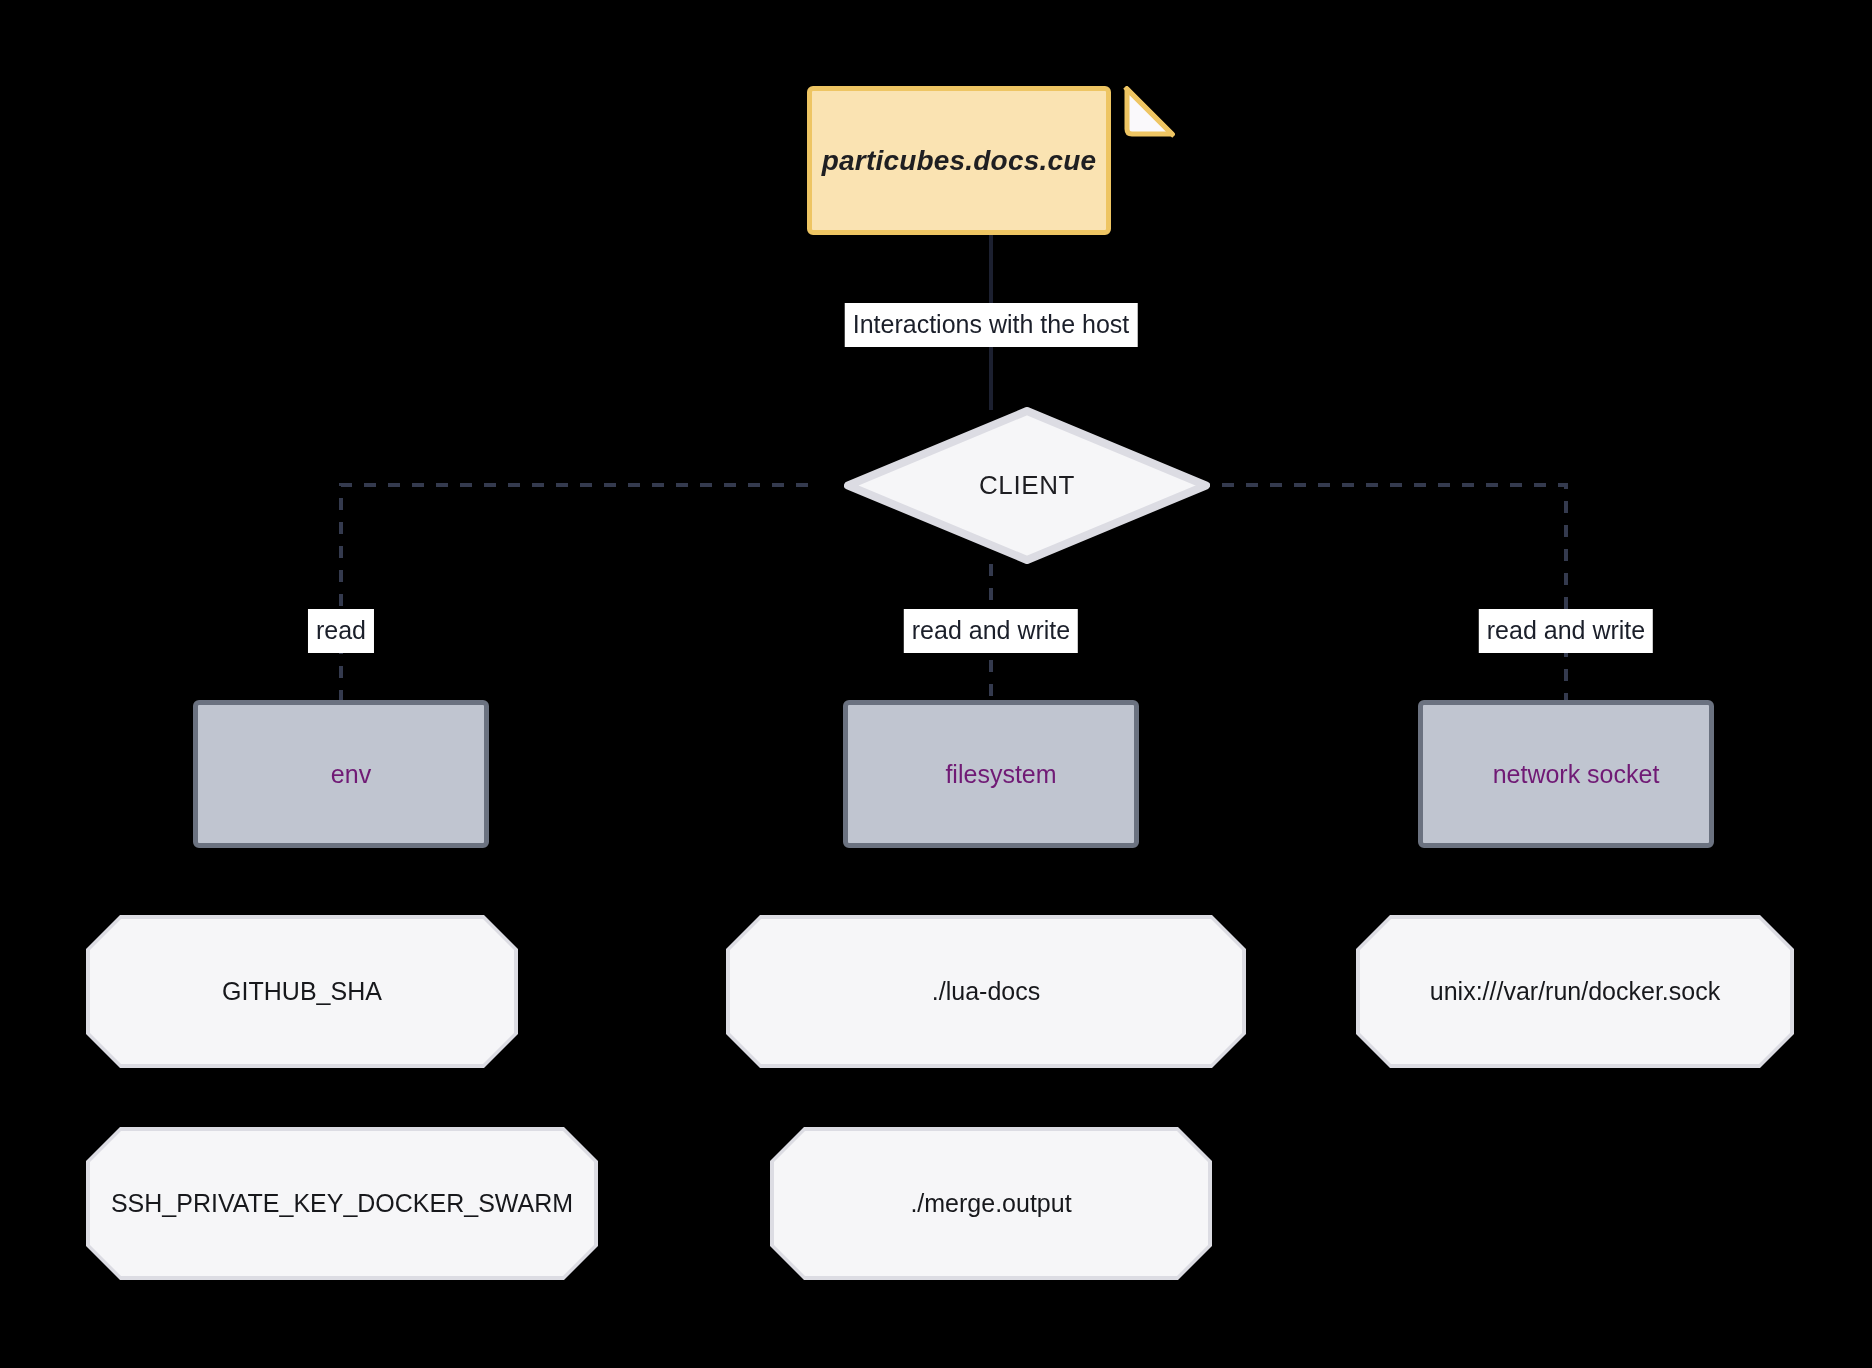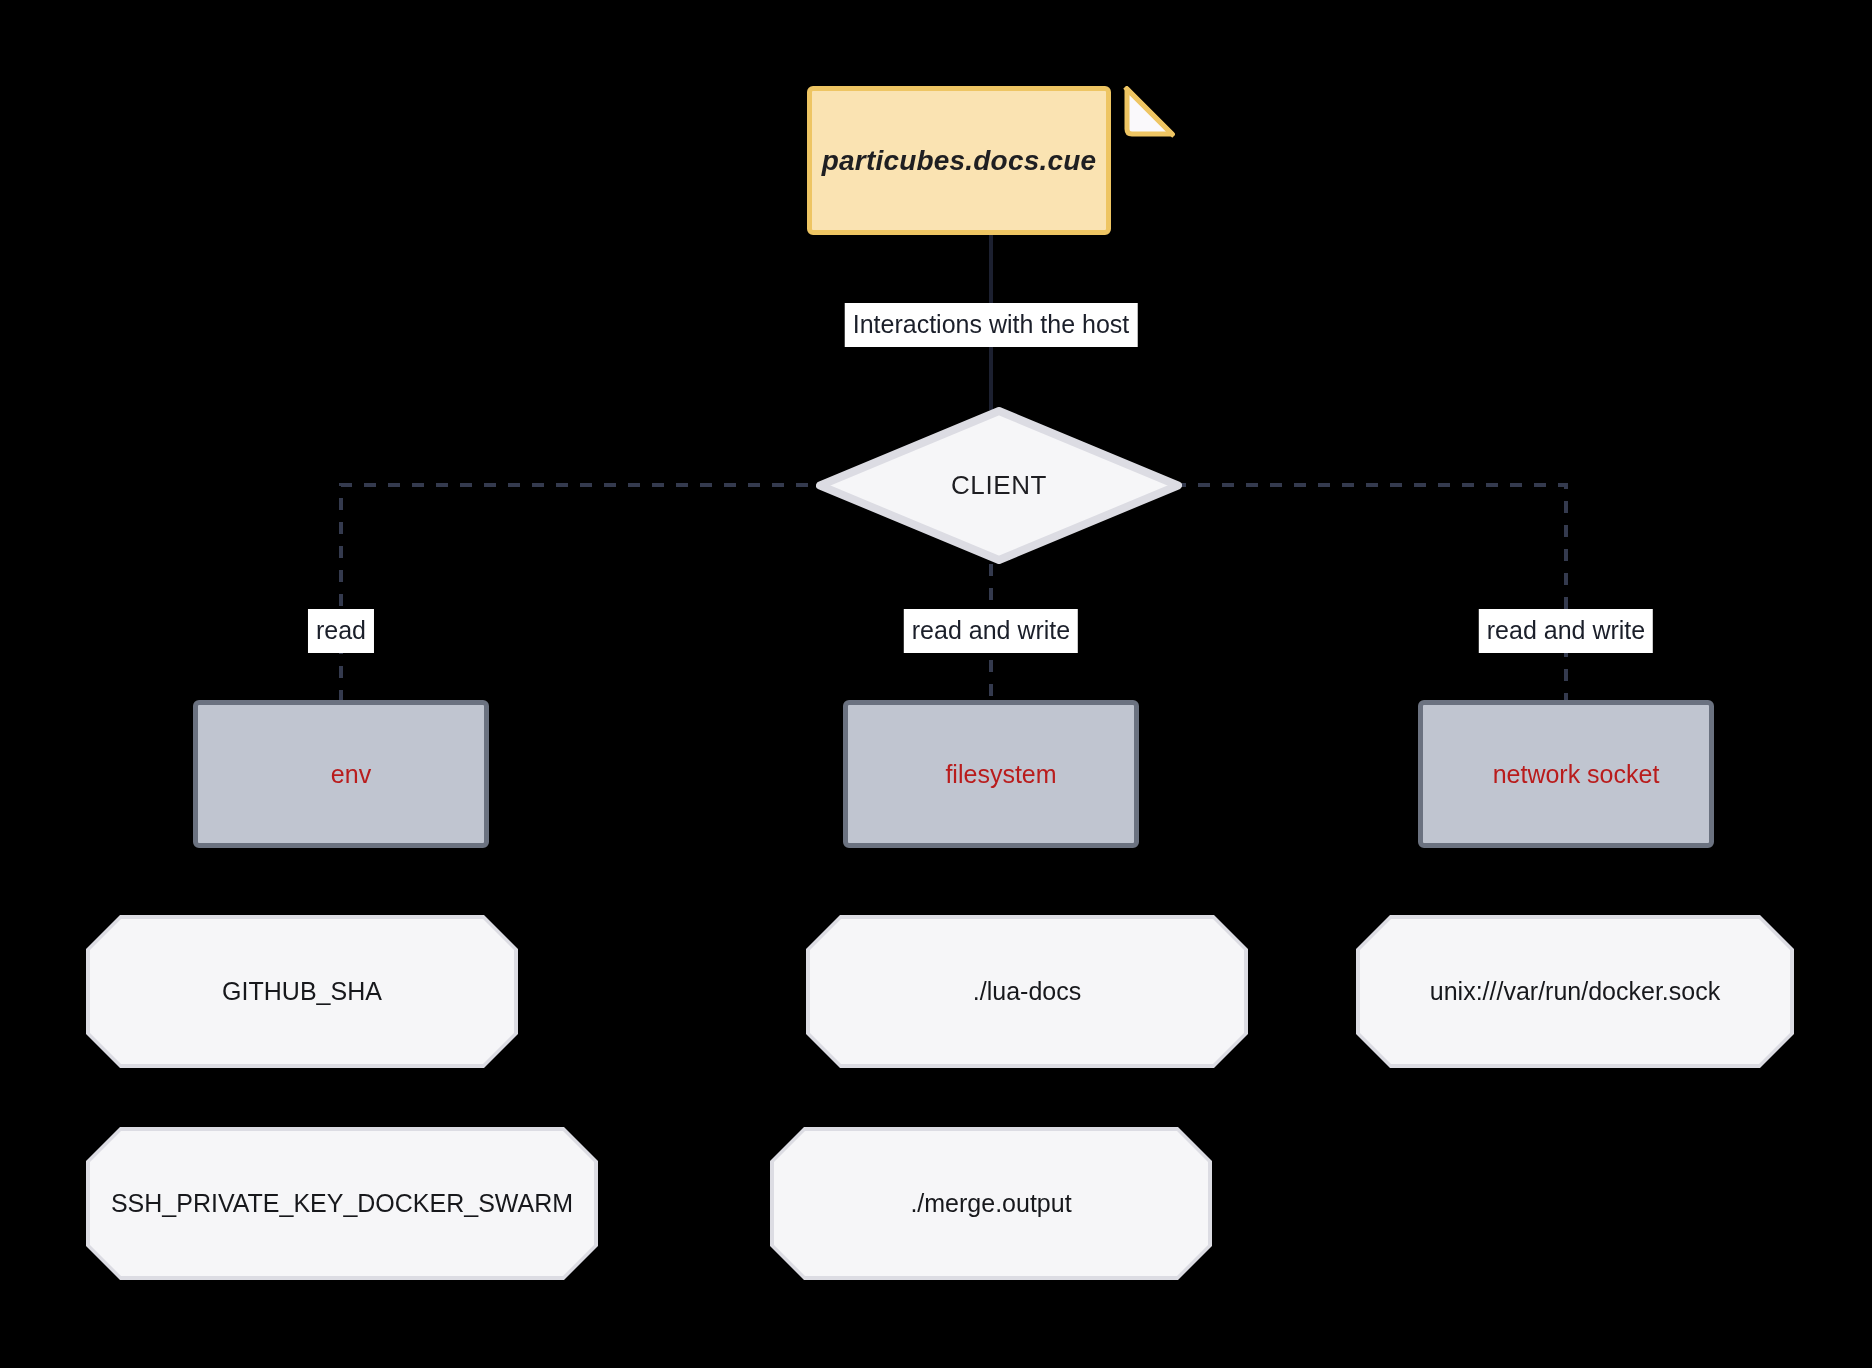--- a/index.html
+++ b/index.html
@@ -29,21 +29,21 @@
     position:absolute;inset:0;
     display:flex;align-items:center;justify-content:center;
     font-style:italic;font-weight:bold;
     font-size:28px;color:#1f1f22;
     letter-spacing:.2px;
   }
 
   
   .diamond-wrap{
     position:absolute;
-    left:816px;top:407px;width:366px;height:157px;
+    left:844px;top:407px;width:366px;height:157px;
   }
   .diamond-text{
     position:absolute;inset:0;
     display:flex;align-items:center;justify-content:center;
     font-size:26px;color:#1e1e22;
     letter-spacing:.6px;
   }
 
   
   .edge-label{
@@ -59,21 +59,21 @@
 
   
   .rect-node{
     position:absolute;
     width:296px;height:148px;
     background:#c0c5d0;
     border:5px solid #6b7280;
     border-radius:6px;
     box-sizing:border-box;
     display:flex;align-items:center;justify-content:center;
-    font-size:25px;color:#b91c1c;padding-left:20px;
+    font-size:25px;color:#701a75;padding-left:20px;
   }
 
   
   .oct{
     position:absolute;
     height:153px;
     background:#dcdce3;
     clip-path:polygon(34px 0,calc(100% - 34px) 0,100% 34px,100% calc(100% - 34px),
                       calc(100% - 34px) 100%,34px 100%,0 calc(100% - 34px),0 34px);
     display:flex;align-items:center;justify-content:center;
@@ -133,21 +133,21 @@
 
   <div class="rect-node" style="left:843px;top:700px;">filesystem</div>
 
   <div class="rect-node" style="left:1418px;top:700px;">network socket</div>
 
   <div class="oct" style="left:86px;top:915px;width:432px;">
     <div class="oct-inner"></div>
     <div class="oct-text">GITHUB_SHA</div>
   </div>
 
-  <div class="oct" style="left:806px;top:915px;width:442px;">
+  <div class="oct" style="left:726px;top:915px;width:520px;">
     <div class="oct-inner"></div>
     <div class="oct-text">./lua-docs</div>
   </div>
 
   <div class="oct" style="left:1348px;top:915px;width:438px;margin-left:8px;">
     <div class="oct-inner"></div>
     <div class="oct-text">unix:///var/run/docker.sock</div>
   </div>
 
   <div class="oct" style="left:86px;top:1127px;width:512px;">

